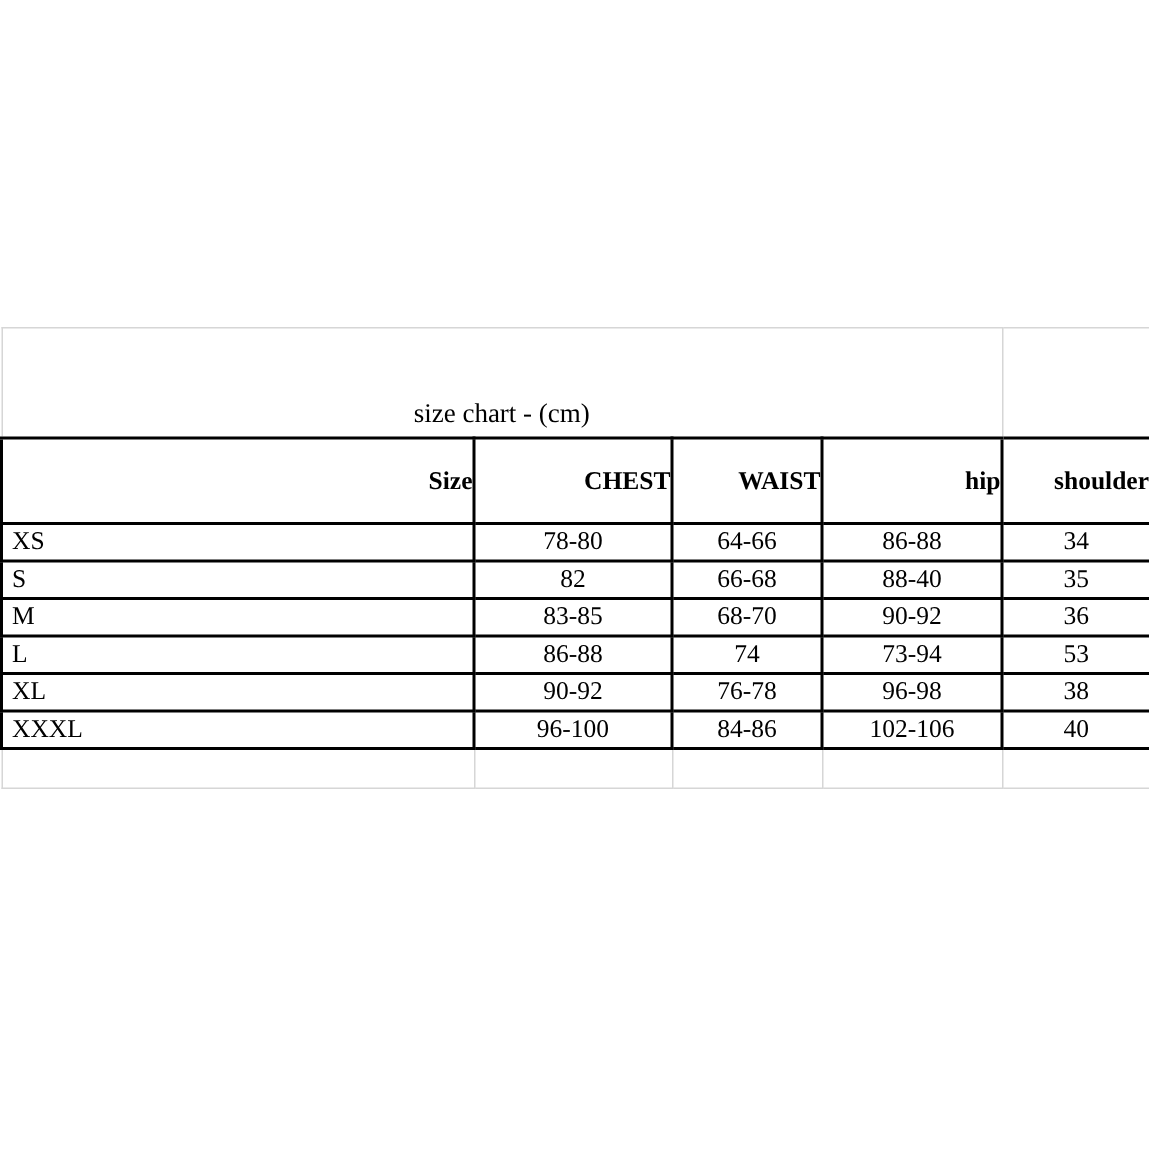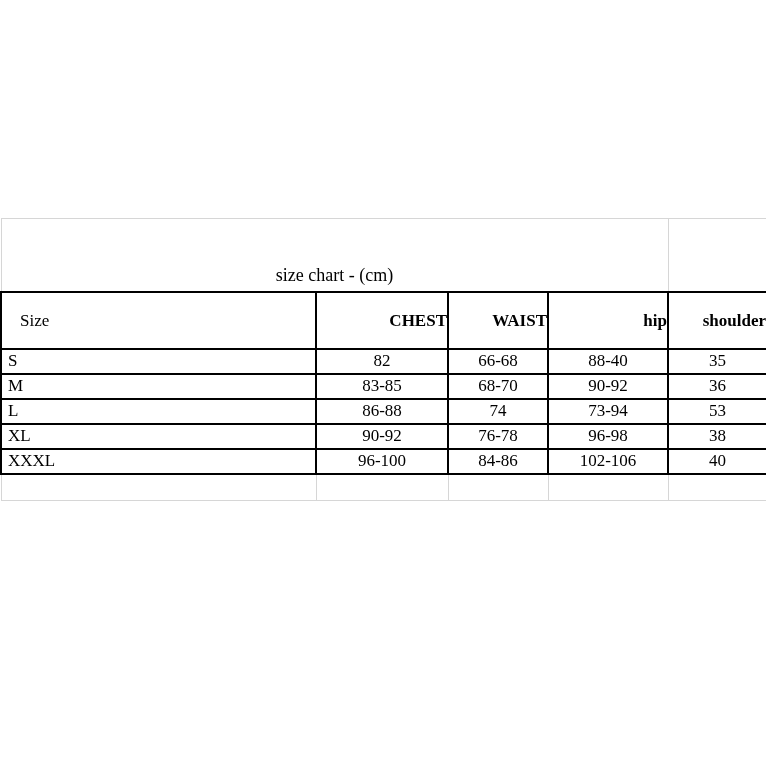--- a/index.html
+++ b/index.html
@@ -45,23 +45,23 @@
   
   tr.header-row th {
     height: 55px;
     border: 2px solid #000000;
     font-weight: bold;
     text-align: right;
     vertical-align: middle;
     padding: 0;
   }
   tr.header-row th.h-size {
-    font-weight: normal;
-    text-align: left;
-    padding-left: 18px;
+    font-weight: bold;
+    text-align: right;
+    padding-left: 8px;
   }
   
   tr.data-row td {
     height: 23px;
     border: 2px solid #000000;
     text-align: center;
     vertical-align: middle;
     padding: 0;
     line-height: 1.1;
   }
@@ -98,20 +98,27 @@
     </tr>
 
     <tr class="header-row">
       <th class="h-size">Size</th>
       <th>CHEST</th>
       <th>WAIST</th>
       <th>hip</th>
       <th>shoulder</th>
     </tr>
 
+    <tr class="data-row">
+      <td class="c-label">XS</td>
+      <td>78-80</td>
+      <td>64-66</td>
+      <td>86-88</td>
+      <td>34</td>
+    </tr>
 
     <tr class="data-row">
       <td class="c-label">S</td>
       <td>82</td>
       <td>66-68</td>
       <td>88-40</td>
       <td>35</td>
     </tr>
 
     <tr class="data-row">

